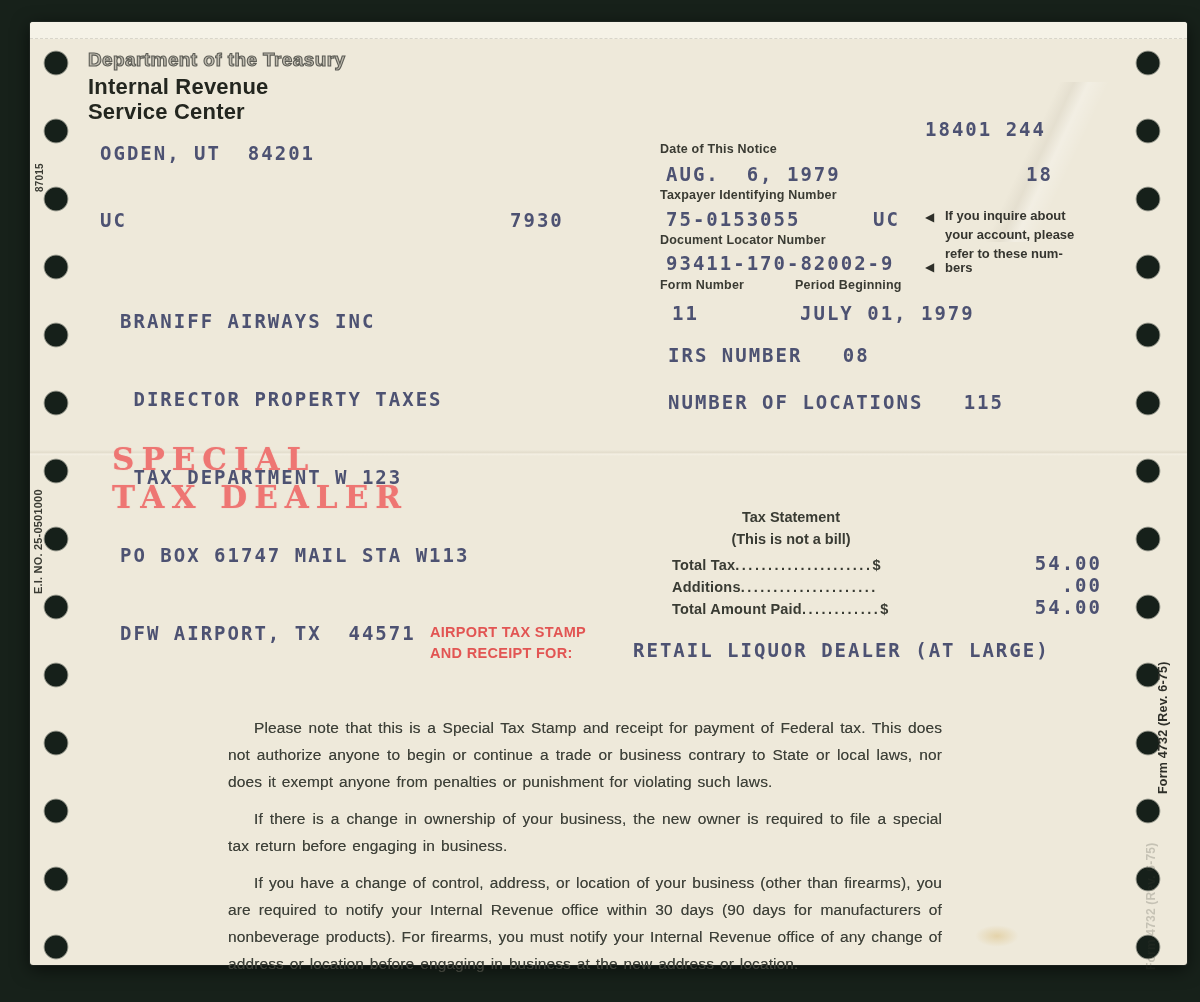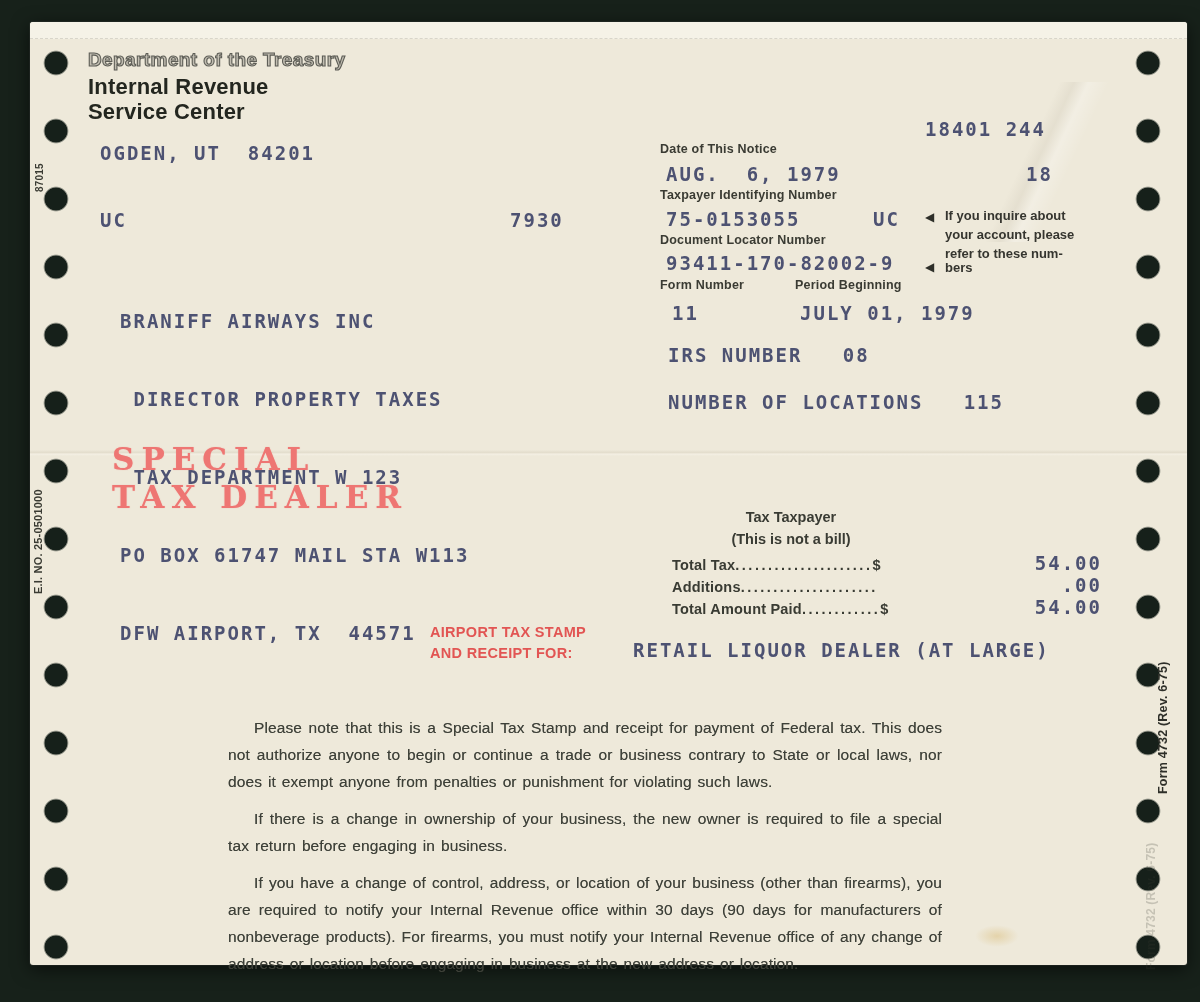--- a/index.html
+++ b/index.html
@@ -157,21 +157,21 @@
     <div> TAX DEPARTMENT W 123</div>
     <div>PO BOX 61747 MAIL STA W113</div>
     <div>DFW AIRPORT, TX  44571</div>
   </div>
 
   <div class="abs red-title" style="left:82px;top:418px;">
     <div>SPECIAL</div>
     <div>TAX DEALER</div>
   </div>
 
-  <div class="abs tax-center" style="left:636px;top:487px;width:250px;">Tax Taxpayer</div>
+  <div class="abs tax-center" style="left:636px;top:487px;width:250px;">Tax Statement</div>
   <div class="abs tax-center" style="left:636px;top:509px;width:250px;">(This is not a bill)</div>
 
   <div class="abs tax-row" style="left:642px;top:530px;">
     <span class="tax-label"><span>Total Tax</span><span class="dots">.....................</span><span>$</span></span>
     <span class="mono">54.00</span>
   </div>
   <div class="abs tax-row" style="left:642px;top:552px;">
     <span class="tax-label"><span>Additions</span><span class="dots">.....................</span><span></span></span>
     <span class="mono">.00</span>
   </div>

